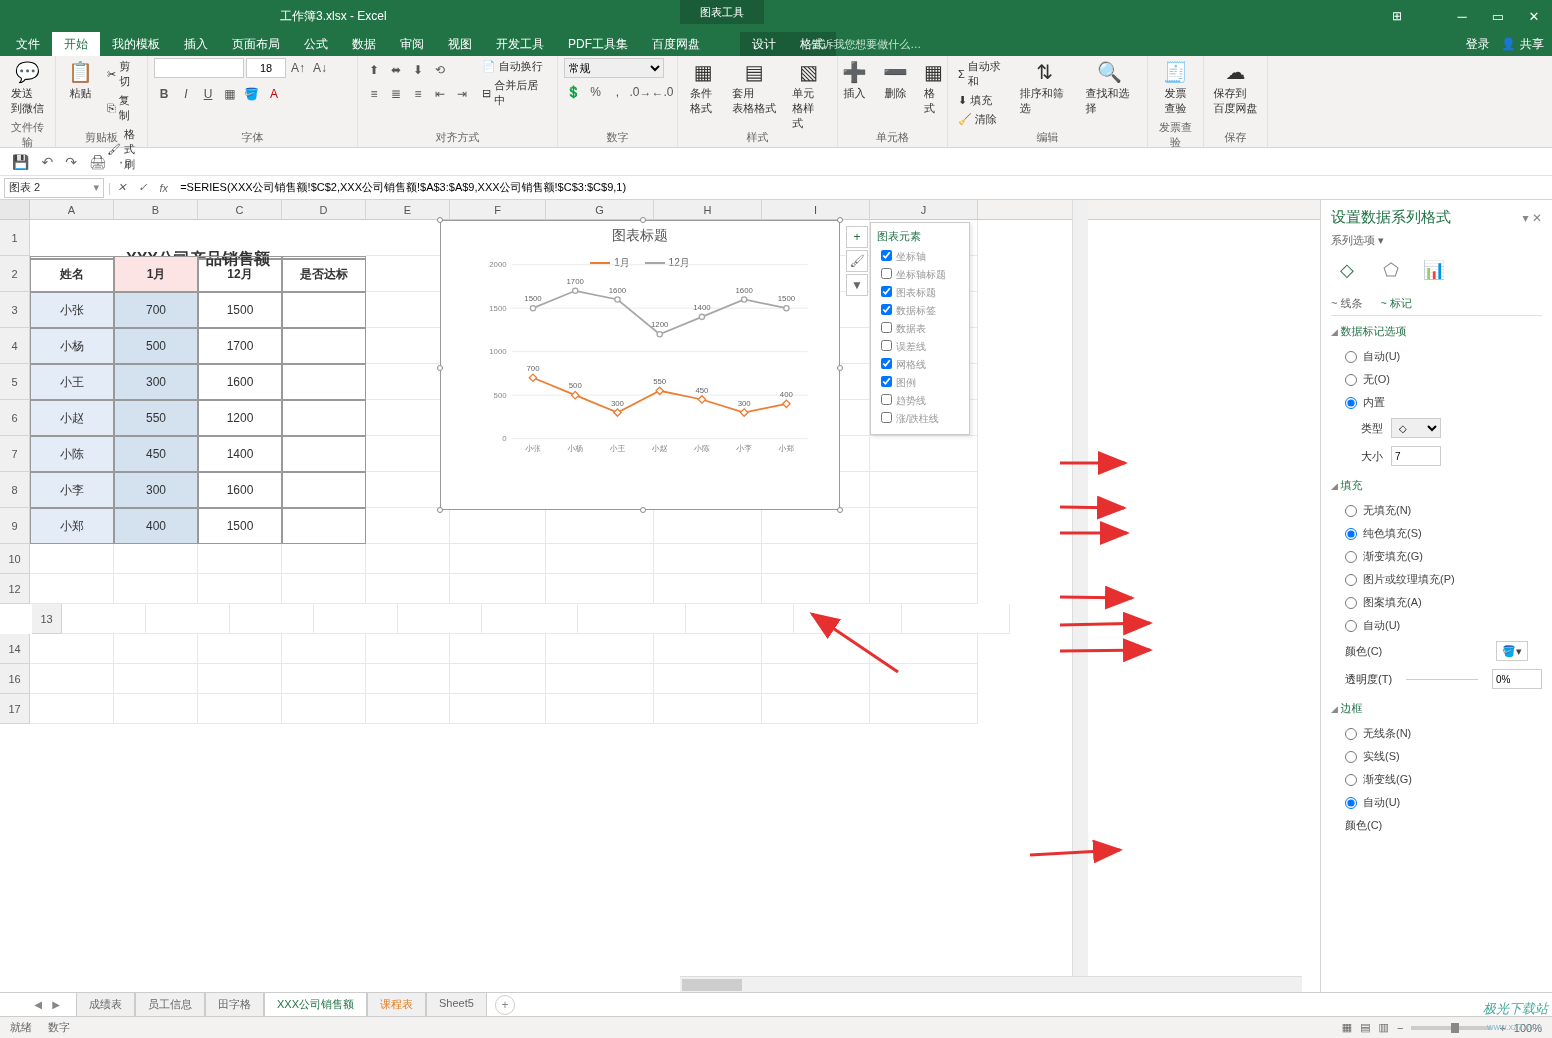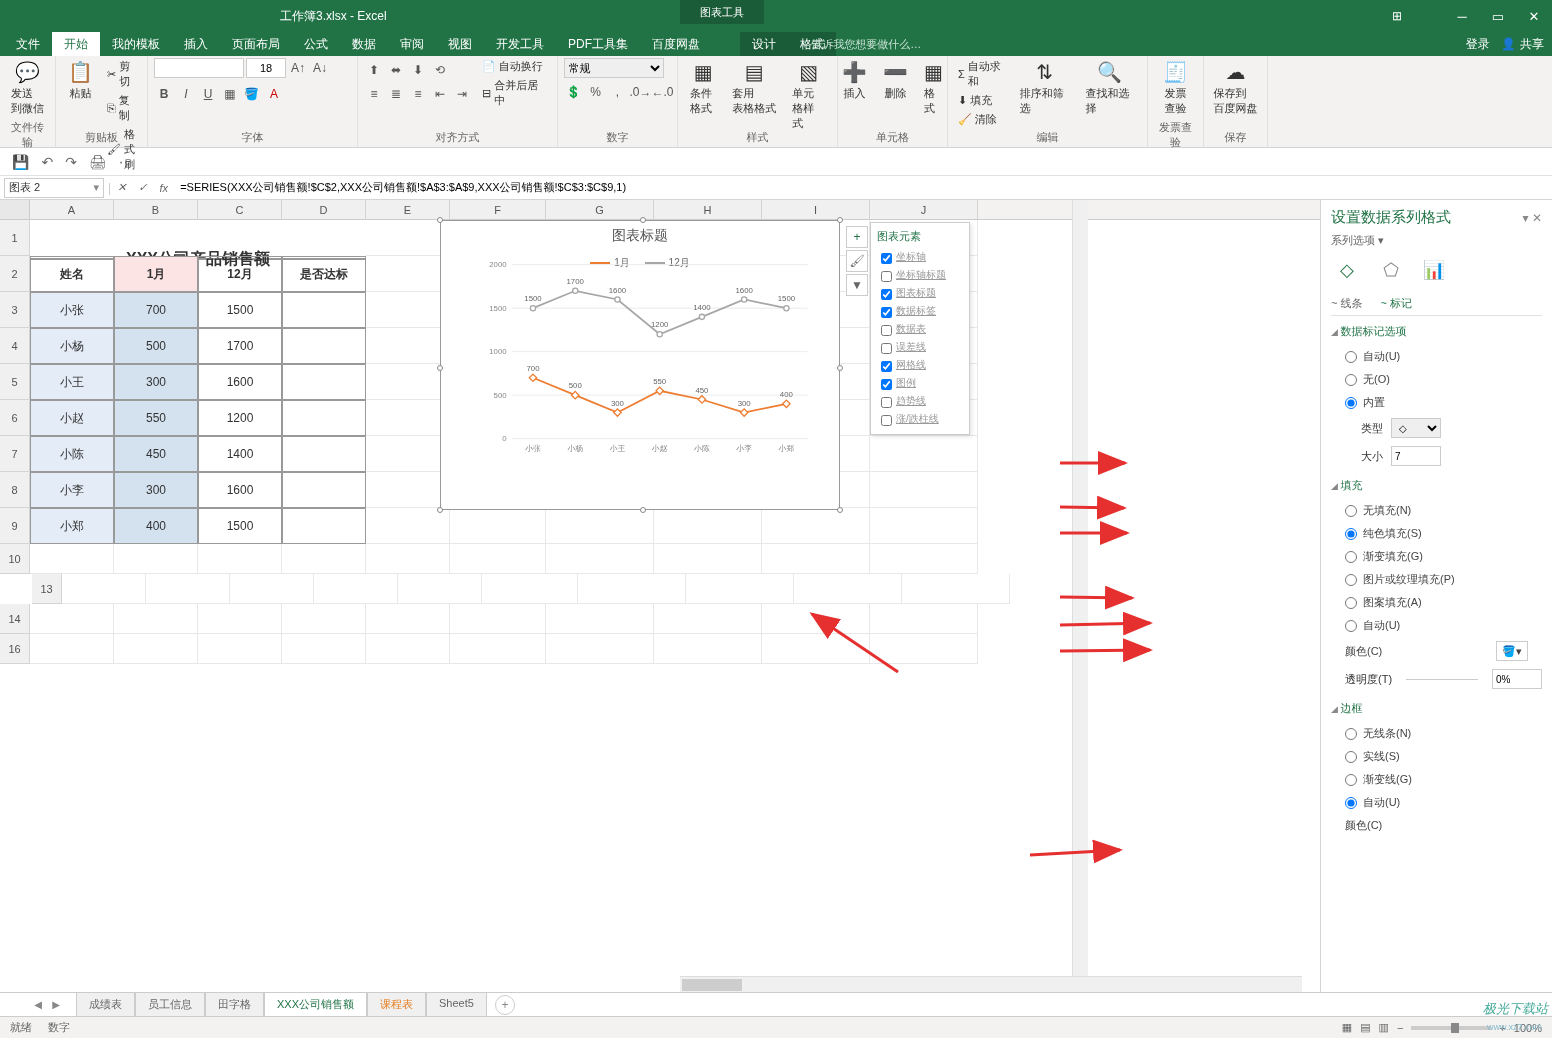--- a/index.html
+++ b/index.html
@@ -75,21 +75,21 @@
 .leg-item { display: inline-flex; align-items: center; gap: 4px; margin: 0 6px; }
 .leg-line { width: 20px; height: 2px; display: inline-block; }
 
 
 .chart-side-btns { position: absolute; left: 846px; top: 26px; display: flex; flex-direction: column; gap: 2px; }
 .chart-side-btn { width: 22px; height: 22px; border: 1px solid #ccc; background: #fff; display: flex; align-items: center; justify-content: center; cursor: pointer; font-size: 12px; color: #666; }
 
 
 .chart-elements { position: absolute; left: 870px; top: 22px; width: 100px; background: #fff; border: 1px solid #ccc; padding: 6px; box-shadow: 2px 2px 4px rgba(0,0,0,0.1); }
 .ce-title { font-size: 11px; color: #217346; margin-bottom: 4px; }
-.ce-item { display: flex; align-items: flex-end; gap: 4px; font-size: 10px; color: #999; padding: 2px 4px; text-decoration: underline; }
+.ce-item { display: flex; align-items: flex-start; gap: 4px; font-size: 10px; color: #999; padding: 2px 4px; }
 .ce-item input { width: 11px; height: 11px; }
 
 
 .format-pane { width: 232px; border-left: 1px solid #d4d4d4; background: #fff; padding: 8px 10px; position: relative; overflow-y: auto; }
 .fp-title { font-size: 15px; color: #217346; font-weight: normal; }
 .fp-subtitle { font-size: 11px; color: #666; margin: 6px 0; cursor: pointer; }
 .fp-icons { display: flex; gap: 20px; margin: 10px 0; padding-left: 4px; }
 .fp-icon { width: 24px; height: 24px; cursor: pointer; display: flex; align-items: center; justify-content: center; font-size: 18px; color: #888; }
 .fp-icon.active { color: #217346; }
 .fp-tabs { display: flex; gap: 18px; border-bottom: 1px solid #e0e0e0; margin-bottom: 8px; font-size: 11px; }
@@ -485,20 +485,33 @@
           <div class="cell " style="width: 84px;"></div>
           <div class="cell " style="width: 84px;"></div>
           <div class="cell " style="width: 84px;"></div>
           <div class="cell " style="width: 96px;"></div>
           <div class="cell " style="width: 108px;"></div>
           <div class="cell " style="width: 108px;"></div>
           <div class="cell " style="width: 108px;"></div>
           <div class="cell " style="width: 108px;"></div>
         </div>
         <div class="row" style="height: 30px;">
+          <div class="row-h" style="line-height: 30px;">12</div>
+          <div class="cell " style="width: 84px;"></div>
+          <div class="cell " style="width: 84px;"></div>
+          <div class="cell " style="width: 84px;"></div>
+          <div class="cell " style="width: 84px;"></div>
+          <div class="cell " style="width: 84px;"></div>
+          <div class="cell " style="width: 96px;"></div>
+          <div class="cell " style="width: 108px;"></div>
+          <div class="cell " style="width: 108px;"></div>
+          <div class="cell " style="width: 108px;"></div>
+          <div class="cell " style="width: 108px;"></div>
+        </div>
+        <div class="row" style="height: 30px;">
           <div class="row-h" style="line-height: 30px; margin-left: 32px;">13</div>
           <div class="cell " style="width: 84px;"></div>
           <div class="cell " style="width: 84px;"></div>
           <div class="cell " style="width: 84px;"></div>
           <div class="cell " style="width: 84px;"></div>
           <div class="cell " style="width: 84px;"></div>
           <div class="cell " style="width: 96px;"></div>
           <div class="cell " style="width: 108px;"></div>
           <div class="cell " style="width: 108px;"></div>
           <div class="cell " style="width: 108px;"></div>
@@ -512,20 +525,33 @@
           <div class="cell " style="width: 84px;"></div>
           <div class="cell " style="width: 84px;"></div>
           <div class="cell " style="width: 96px;"></div>
           <div class="cell " style="width: 108px;"></div>
           <div class="cell " style="width: 108px;"></div>
           <div class="cell " style="width: 108px;"></div>
           <div class="cell " style="width: 108px;"></div>
         </div>
         <div class="row" style="height: 30px;">
           <div class="row-h" style="line-height: 30px;">16</div>
+          <div class="cell " style="width: 84px;"></div>
+          <div class="cell " style="width: 84px;"></div>
+          <div class="cell " style="width: 84px;"></div>
+          <div class="cell " style="width: 84px;"></div>
+          <div class="cell " style="width: 84px;"></div>
+          <div class="cell " style="width: 96px;"></div>
+          <div class="cell " style="width: 108px;"></div>
+          <div class="cell " style="width: 108px;"></div>
+          <div class="cell " style="width: 108px;"></div>
+          <div class="cell " style="width: 108px;"></div>
+        </div>
+        <div class="row" style="height: 30px;">
+          <div class="row-h" style="line-height: 30px;">17</div>
           <div class="cell " style="width: 84px;"></div>
           <div class="cell " style="width: 84px;"></div>
           <div class="cell " style="width: 84px;"></div>
           <div class="cell " style="width: 84px;"></div>
           <div class="cell " style="width: 84px;"></div>
           <div class="cell " style="width: 96px;"></div>
           <div class="cell " style="width: 108px;"></div>
           <div class="cell " style="width: 108px;"></div>
           <div class="cell " style="width: 108px;"></div>
           <div class="cell " style="width: 108px;"></div>

